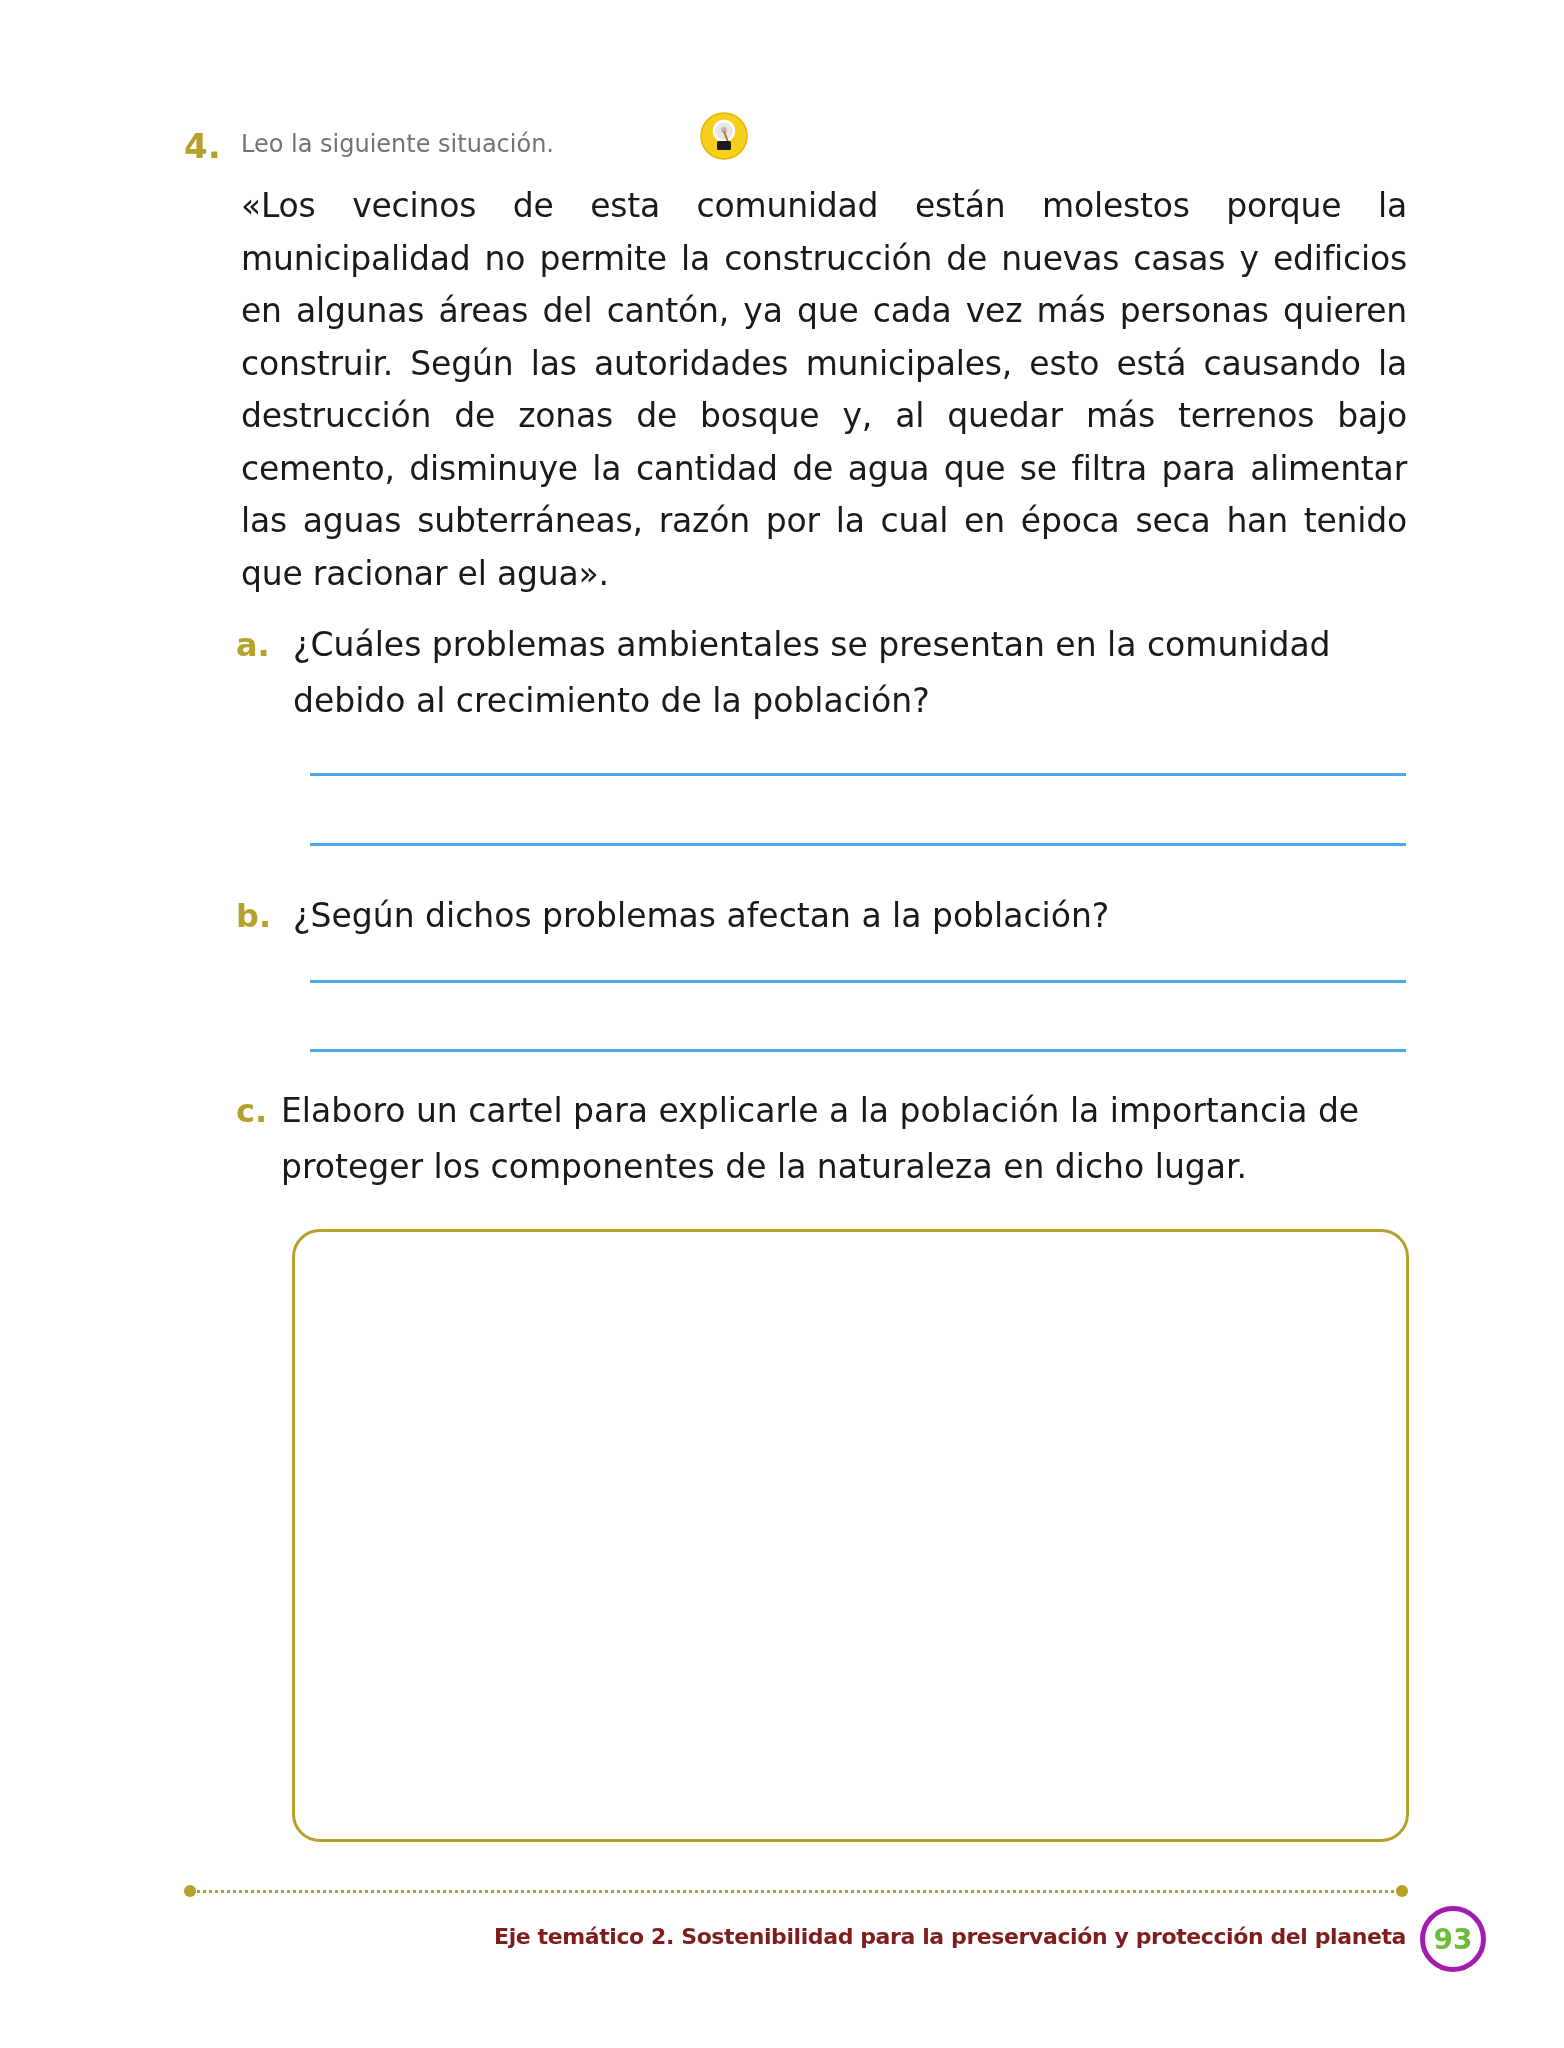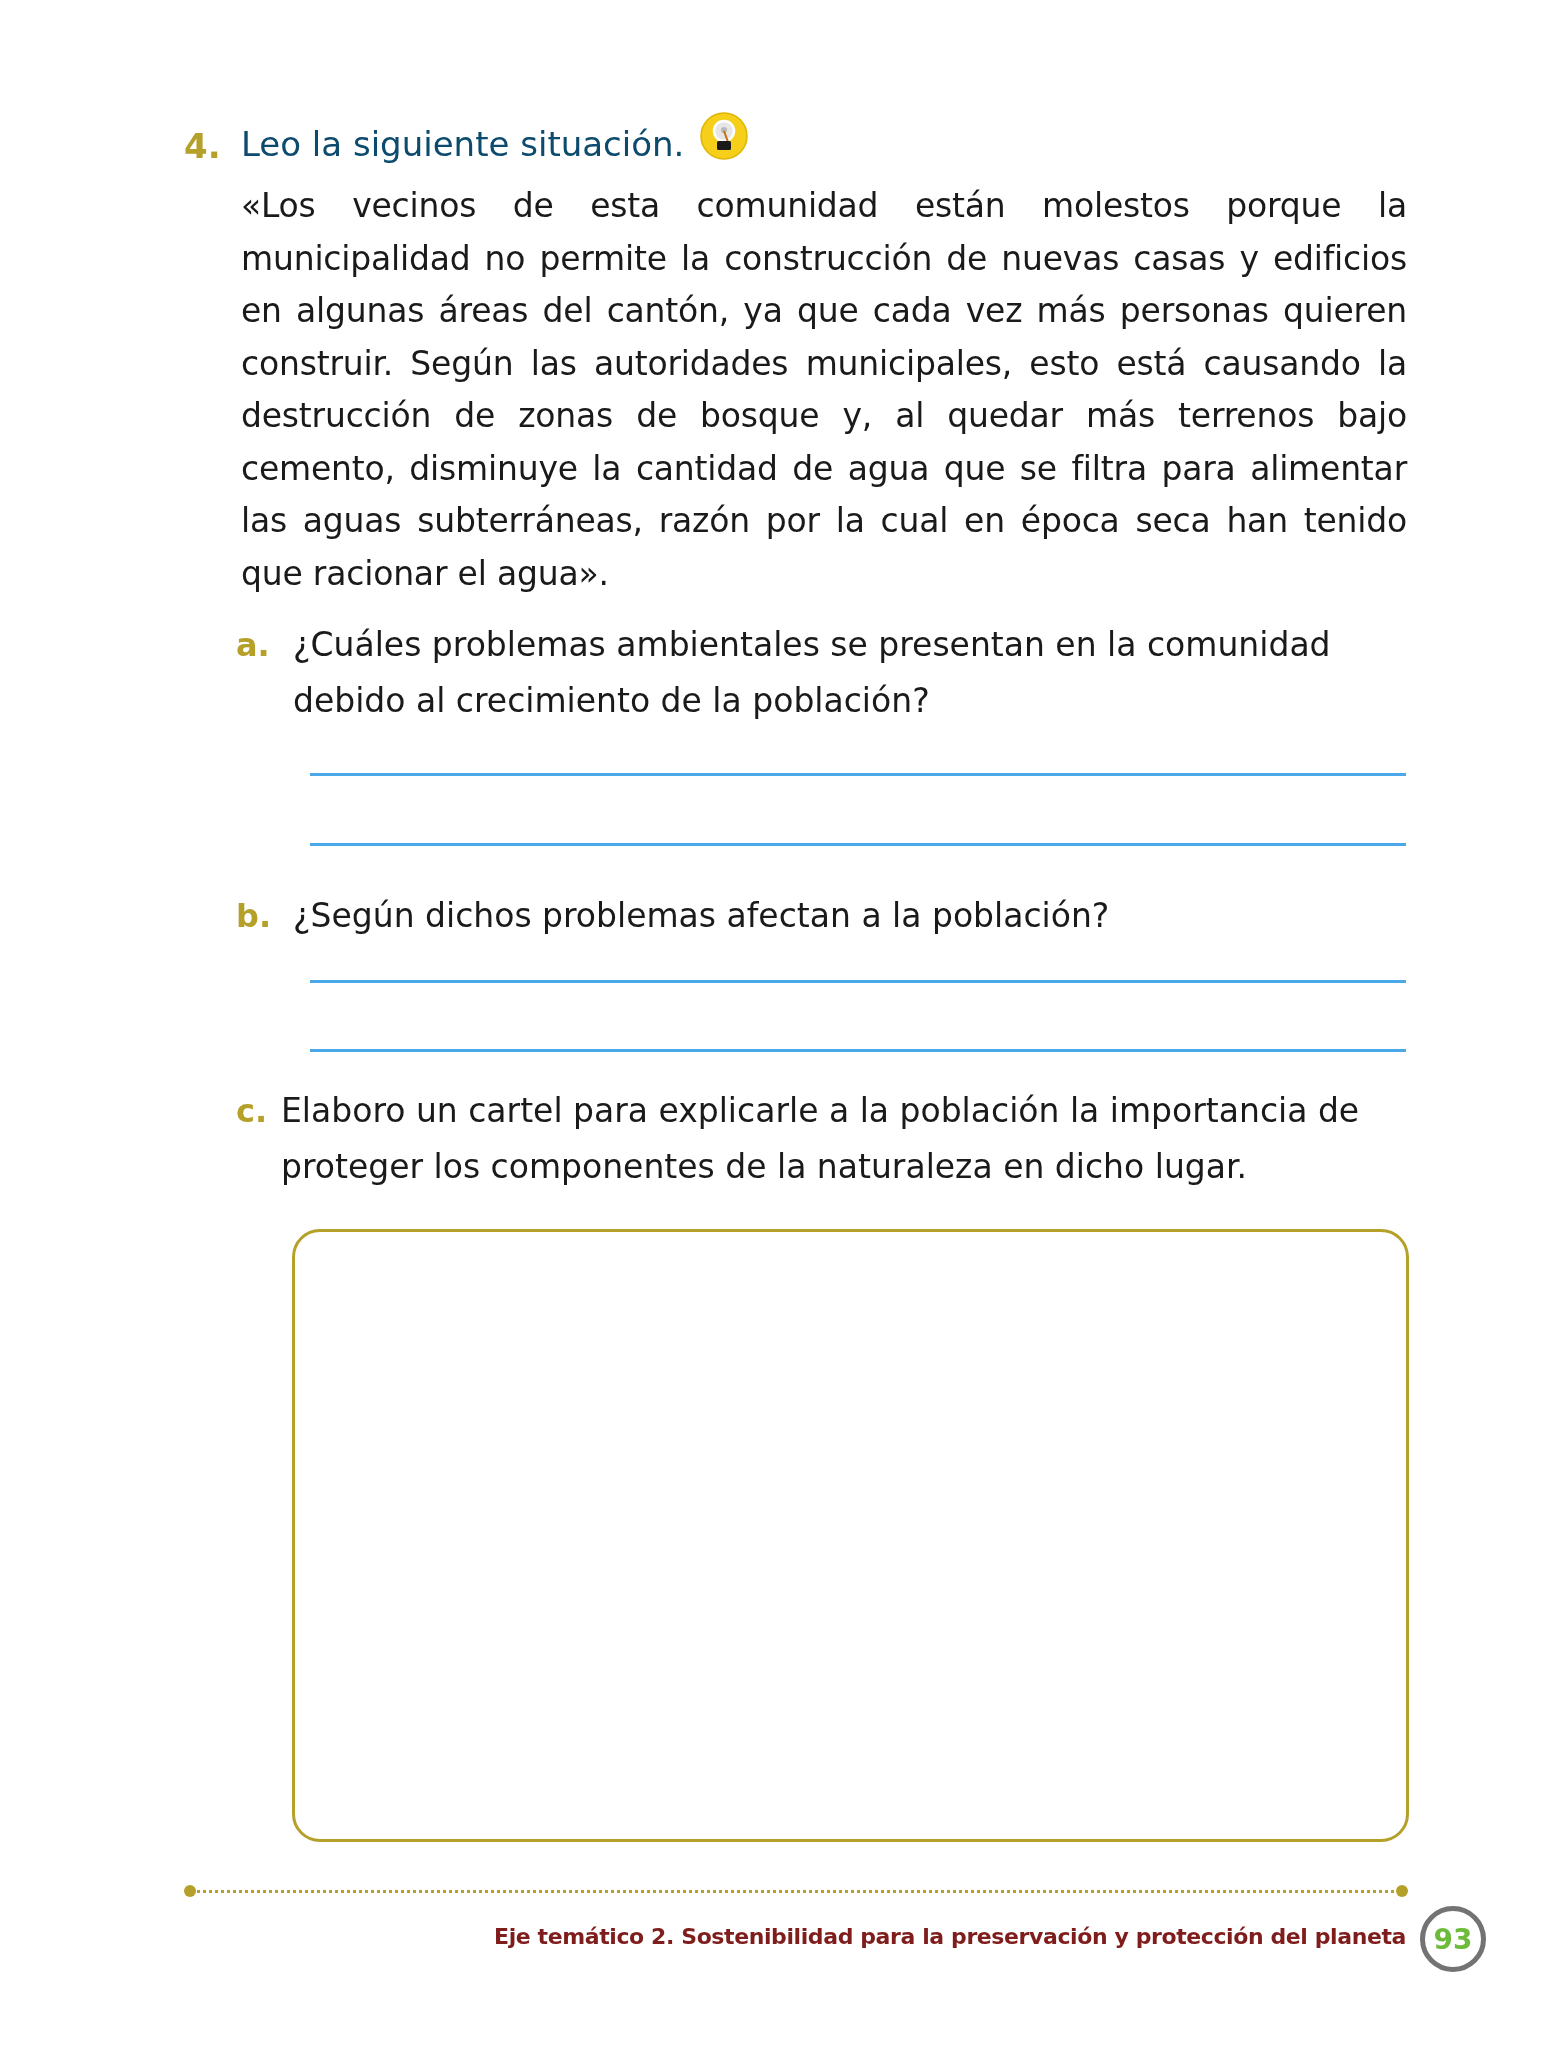--- a/index.html
+++ b/index.html
@@ -22,23 +22,23 @@
     left: 184px;
     top: 124px;
     font-size: 34px;
     font-weight: bold;
     color: #b5a02a;
     line-height: 44px;
   }
   .ex-title {
     left: 241px;
     top: 122px;
-    font-size: 34px;
+    font-size: 24px;
     line-height: 44px;
-    color: #0c4a6e;
+    color: #737373;
   }
   .bulb {
     left: 700px;
     top: 112px;
     width: 48px;
     height: 48px;
   }
 
   
   .quote {
@@ -104,21 +104,21 @@
     color: #7f1d1d;
     letter-spacing: -0.4px;
     white-space: nowrap;
     margin-left: 11px;
   }
   .page-circle {
     left: 1420px;
     top: 1906px;
     width: 66px;
     height: 66px;
-    border: 5px solid #737373;
+    border: 5px solid #a21caf;
     border-radius: 50%;
     display: flex;
     align-items: center;
     justify-content: center;
     box-sizing: border-box;
   }
   .page-num {
     font-size: 28px;
     font-weight: bold;
     color: #6dbb3a;

